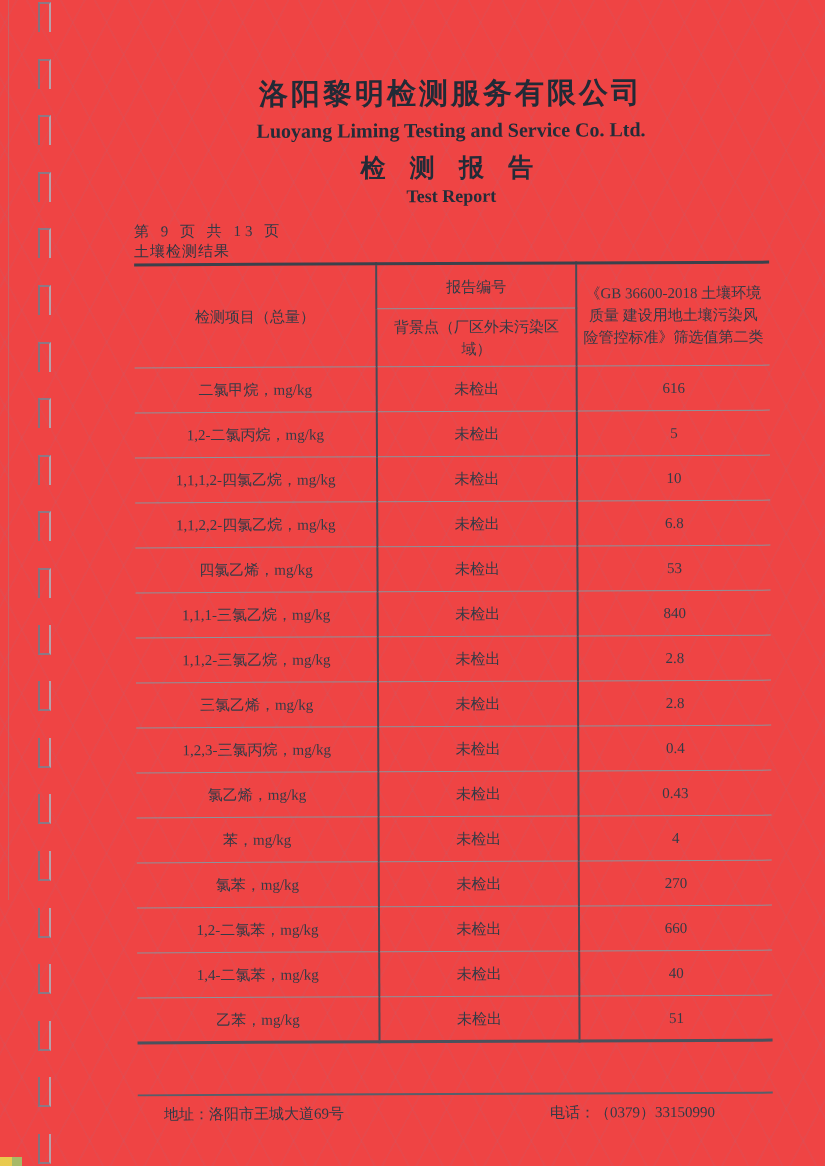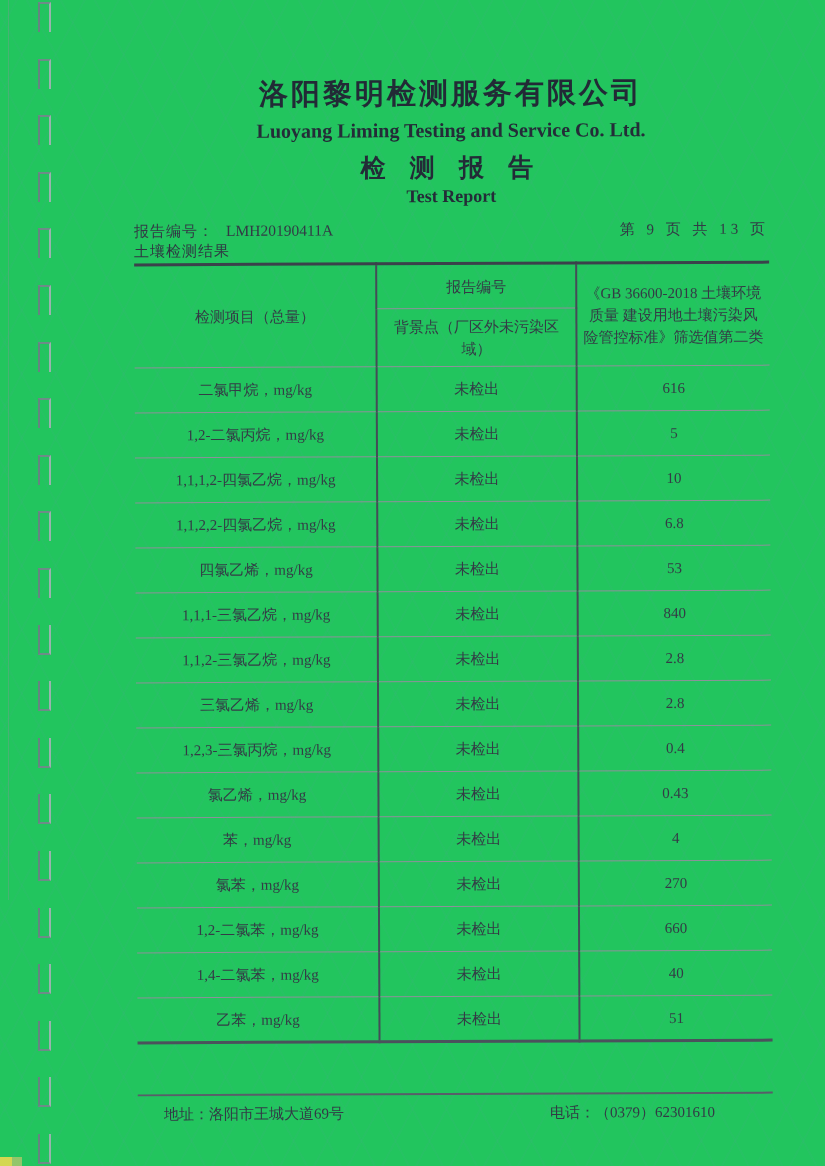--- a/index.html
+++ b/index.html
@@ -6,21 +6,21 @@
   html, body { background: #ffffff; }
   body {
     width: 825px; height: 1166px;
     font-family: "Liberation Serif", "DejaVu Serif", serif;
     color: #2e3540;
     position: relative;
     overflow: hidden;
   }
   .scan {
     position: absolute; inset: 0;
-    background: #22c55e;
+    background: #ef4444;
   }
   
   .scan::before {
     content: ""; position: absolute; inset: 0; pointer-events: none;
     background-image:
       repeating-linear-gradient(62deg,  rgba(110,140,185,0.055) 0 2px, transparent 2px 30px),
       repeating-linear-gradient(-62deg, rgba(110,140,185,0.055) 0 2px, transparent 2px 30px);
   }
   
   .edge-line {
@@ -127,23 +127,20 @@
   <div class="content">
 
     <div class="hdr">
       <div class="company-cn">洛阳黎明检测服务有限公司</div>
       <div class="company-en">Luoyang Liming Testing and Service Co. Ltd.</div>
       <div class="title-cn">检 测 报 告</div>
       <div class="title-en">Test Report</div>
     </div>
 
     <div class="meta-row">
-      <div>
-        <span class="report-no-label">报告编号：</span><span class="report-no">LMH20190411A</span>
-      </div>
       <div class="page-indicator">第 9 页 共 13 页</div>
     </div>
 
     <div class="section-title">土壤检测结果</div>
 
     <table class="results">
       <colgroup>
           <col class="c1">
           <col class="c2">
           <col class="c3">
@@ -235,18 +232,18 @@
             <td class="vsep">51</td>
           </tr>
         </tbody>
     </table>
 
     <div class="footer">
       <div>
         <span>地址：</span><span>洛阳市王城大道69号</span>
       </div>
       <div>
-        <span>电话：</span><span>（0379）62301610</span>
+        <span>电话：</span><span>（0379）33150990</span>
       </div>
     </div>
 
   </div>
 </div>
 
 </body></html>

